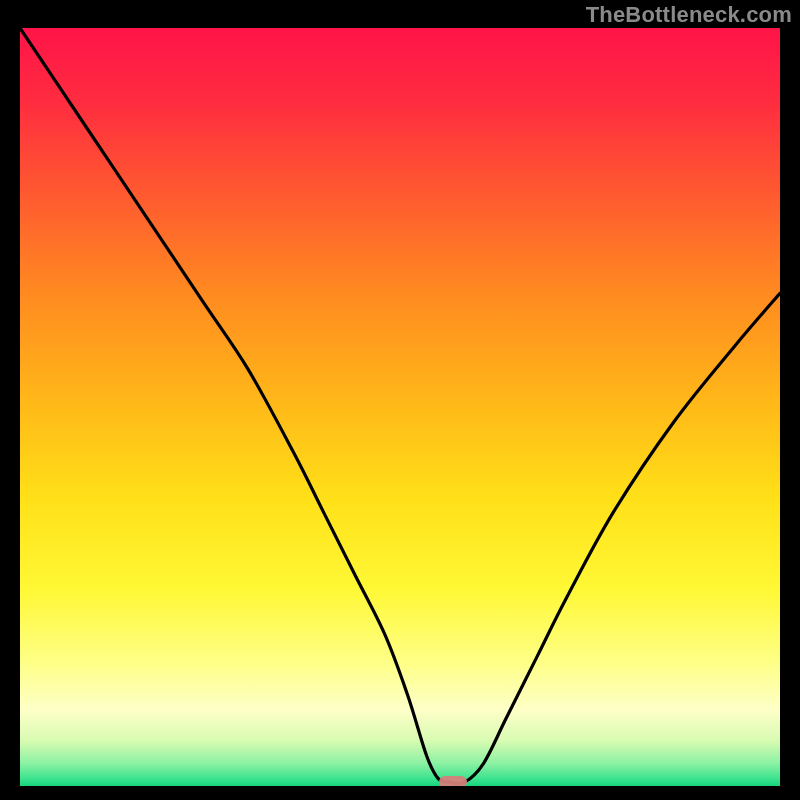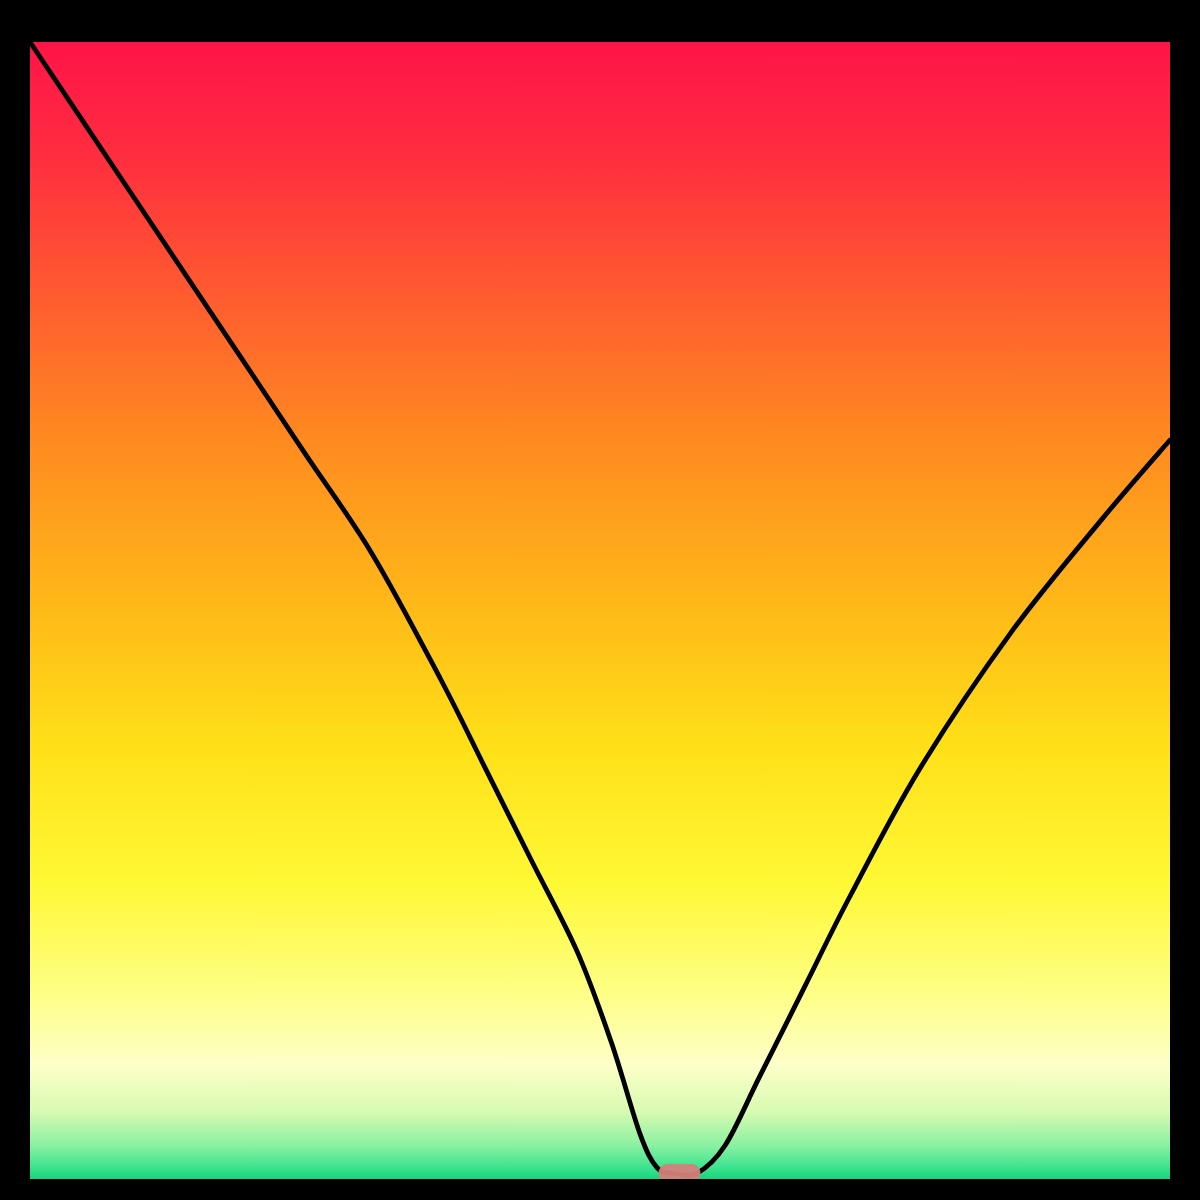--- a/index.html
+++ b/index.html
@@ -50,20 +50,21 @@
     border-radius: 6px;
     background: #d4817a;
     opacity: 0.95;
     z-index: 5;
   }
 </style>
 </head>
 <body>
 
 <div class="frame">
+  <div class="watermark">TheBottleneck.com</div>
 
   <div class="plot">
     <svg viewBox="0 0 760 758" preserveAspectRatio="none">
       <defs>
         <linearGradient id="bg-grad" x1="0" y1="0" x2="0" y2="1">
             <stop offset="0%" stop-color="#ff1449"></stop>
             <stop offset="10%" stop-color="#ff2d3f"></stop>
             <stop offset="22%" stop-color="#ff5a30"></stop>
             <stop offset="35%" stop-color="#ff8a20"></stop>
             <stop offset="50%" stop-color="#ffba18"></stop>

